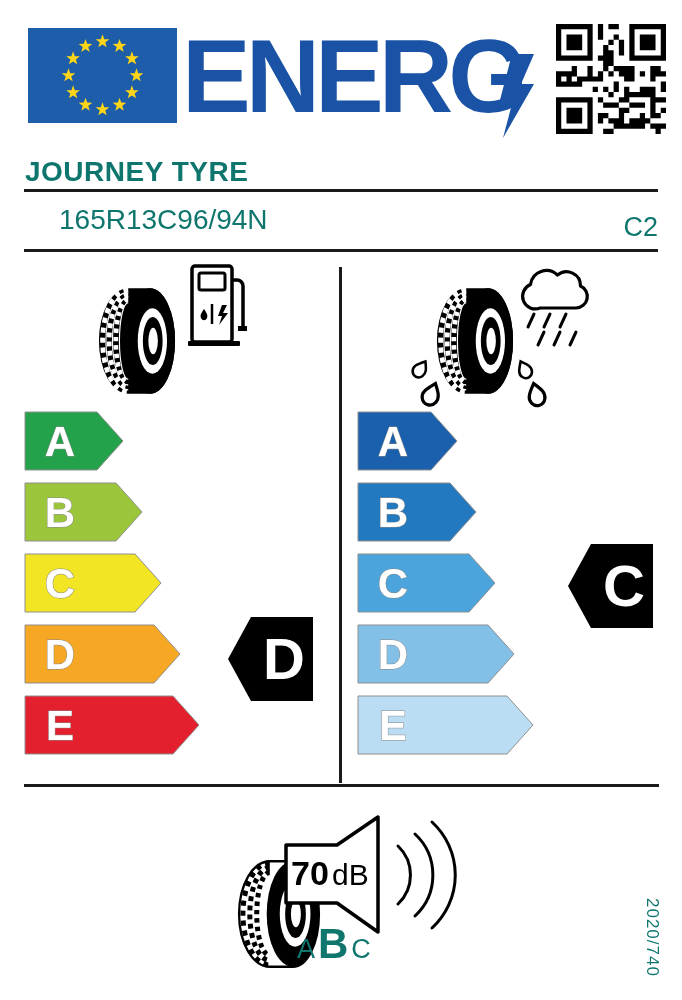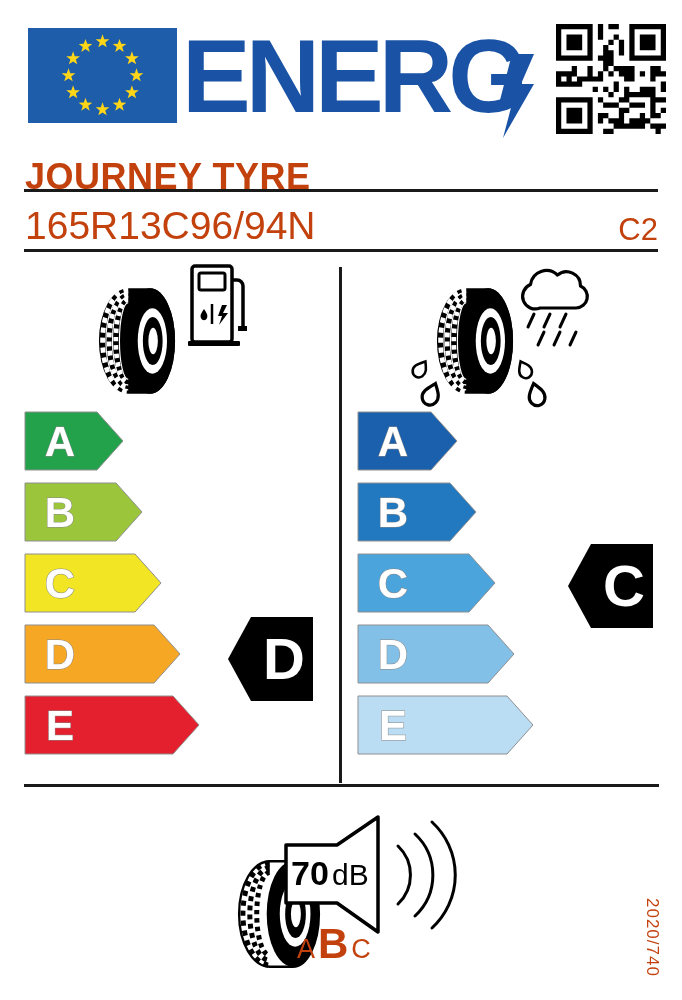--- a/index.html
+++ b/index.html
@@ -1,24 +1,24 @@
 <!DOCTYPE html>
 <html><head>
 <meta charset="utf-8">
 <style>
   html,body{margin:0;padding:0;background:#fff;}
   #label{position:relative;width:682px;height:1000px;background:#fff;overflow:hidden;
-         font-family:"Liberation Sans",sans-serif;color:#c2410c;}
+         font-family:"Liberation Sans",sans-serif;color:#0f766e;}
   .abs{position:absolute;}
   .rule{position:absolute;background:#1a1a1a;}
   .energ-text{font-family:"Liberation Sans",sans-serif;font-weight:bold;font-size:103px;letter-spacing:-5px;}
-  .brand{font-size:36px;font-weight:bold;letter-spacing:0.5px;}
+  .brand{font-size:28px;font-weight:bold;letter-spacing:0.5px;}
   .article{font-size:29px;font-weight:400;}
-  .sizetxt{font-size:39px;font-weight:400;}
-  .classtxt{font-size:31px;font-weight:400;}
+  .sizetxt{font-size:28px;font-weight:400;margin-left:34px;}
+  .classtxt{font-size:27px;font-weight:400;}
   .grade-letter{font-family:"Liberation Sans",sans-serif;font-weight:bold;font-size:42px;fill:#ffffff;
                 text-anchor:middle;paint-order:stroke;stroke:#8a8a8a;stroke-width:1px;}
   .arrow{stroke:#8f8f8f;stroke-width:1;}
   .badge-letter{font-family:"Liberation Sans",sans-serif;font-weight:bold;font-size:58px;fill:#ffffff;text-anchor:middle;}
   .noise-abc{display:flex;align-items:baseline;gap:3px;}
   .noise-small{font-size:27px;font-weight:400;}
   .noise-big{font-size:42px;font-weight:bold;}
   .db-70{font-family:"Liberation Sans",sans-serif;font-weight:bold;font-size:34px;fill:#000;}
   .db-unit{font-family:"Liberation Sans",sans-serif;font-weight:400;font-size:30px;fill:#000;}
   .regulation{font-size:17px;letter-spacing:1px;writing-mode:vertical-rl;}

